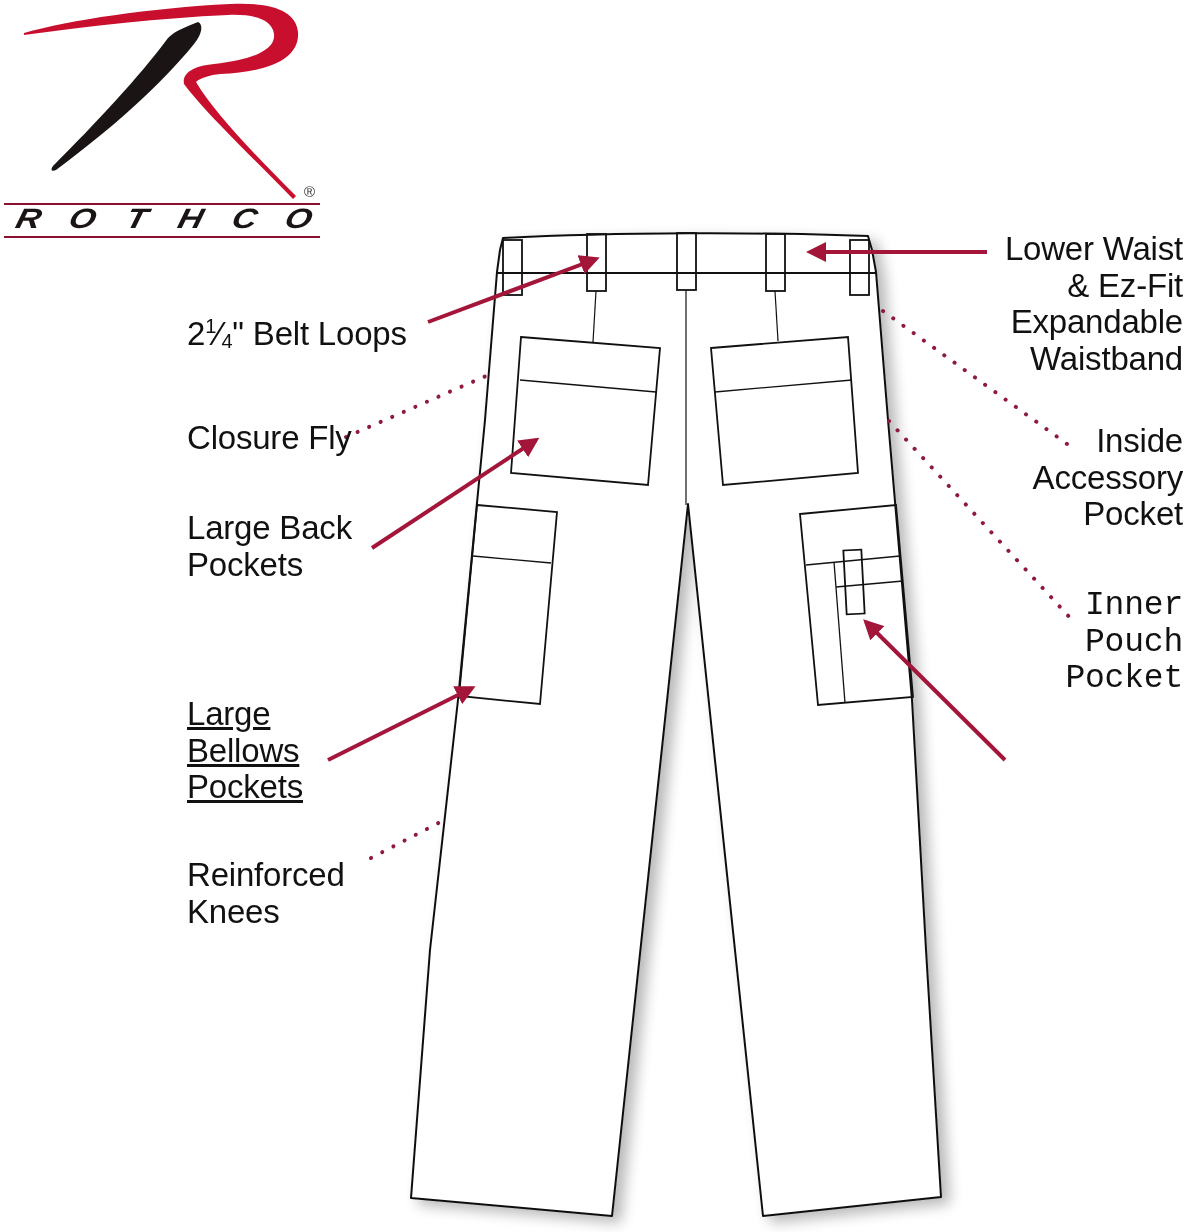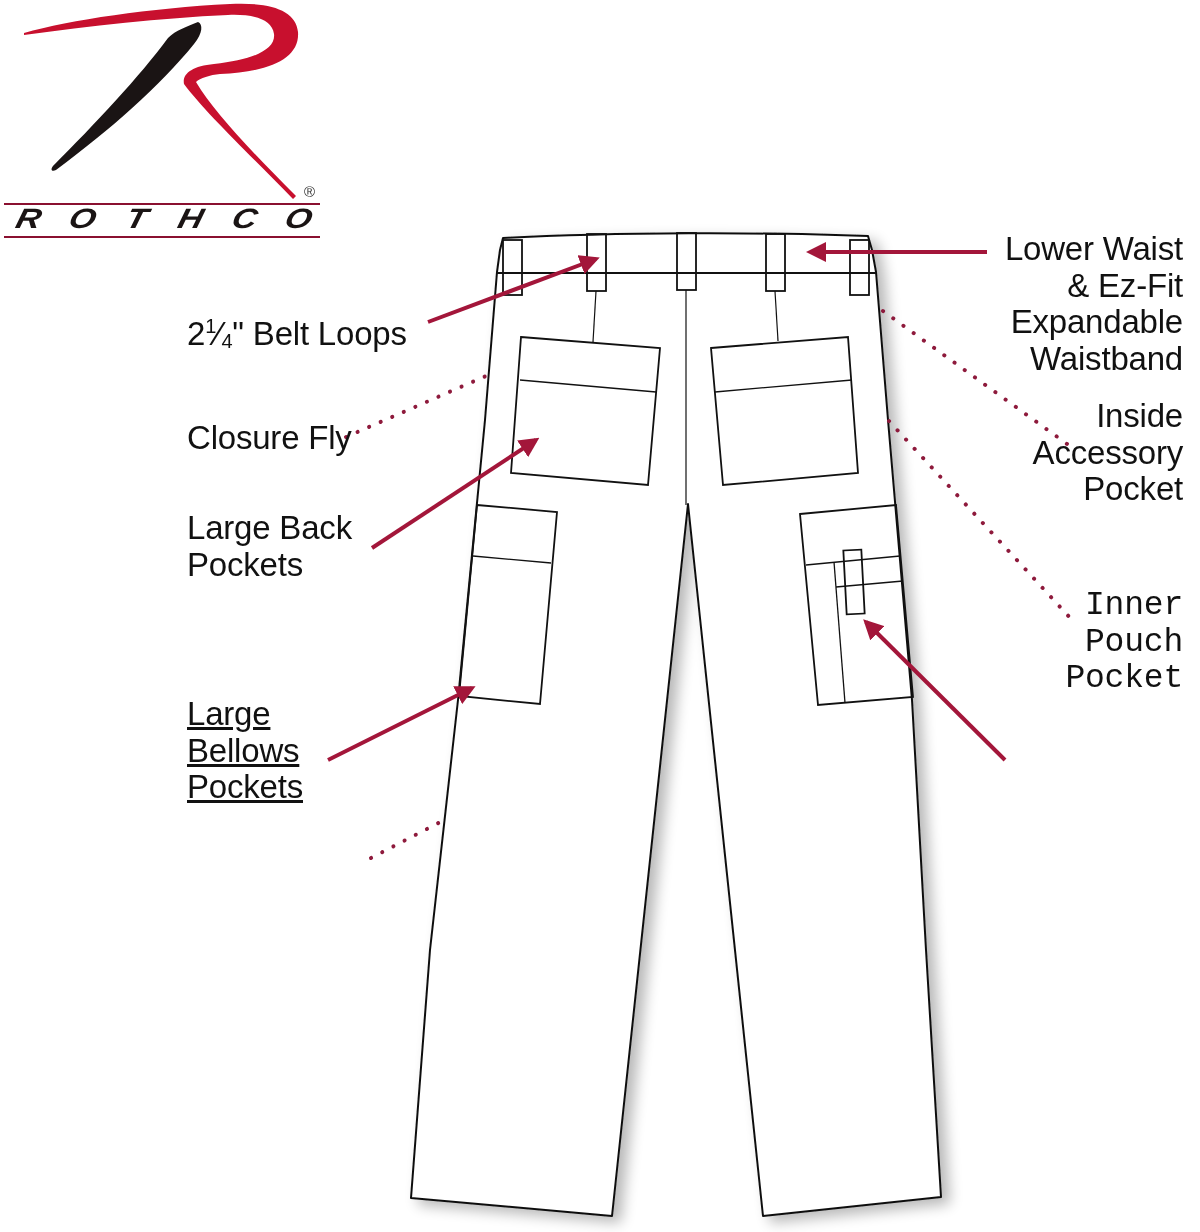--- a/index.html
+++ b/index.html
@@ -104,25 +104,27 @@
     </g>
   </svg>
 
   <div class="label" style="left:187px; top:308px;"><span>2</span><span class="sup">1</span><span>⁄</span><span class="sub">4</span><span>" Belt Loops</span></div>
   <div class="label" style="left:187px; top:420px;">Closure Fly</div>
   <div class="label" style="left:187px; top:510px;">Large Back
 Pockets</div>
   <div class="label" style="left:187px; top:696px;text-decoration:underline;">Large
 Bellows
 Pockets</div>
+  <div class="label" style="left:187px; top:857px;">Reinforced
+Knees</div>
 
   <div class="label right" style="right:17px; top:231px;">Lower Waist
 &amp; Ez-Fit
 Expandable
 Waistband</div>
-  <div class="label right" style="right:17px; top:398px;">Inside
+  <div class="label right" style="right:17px; top:423px;">Inside
 Accessory
 Pocket</div>
   <div class="label right" style="right:17px; top:588px;font-family:Liberation Mono, monospace;">Inner
 Pouch
 Pocket</div>
 
 </div>
 
 </body></html>

